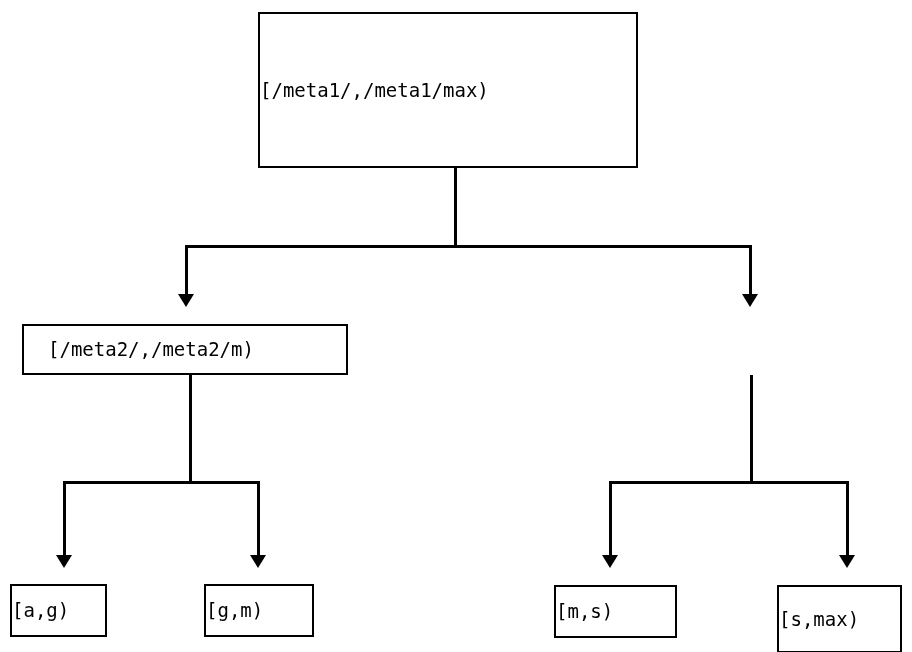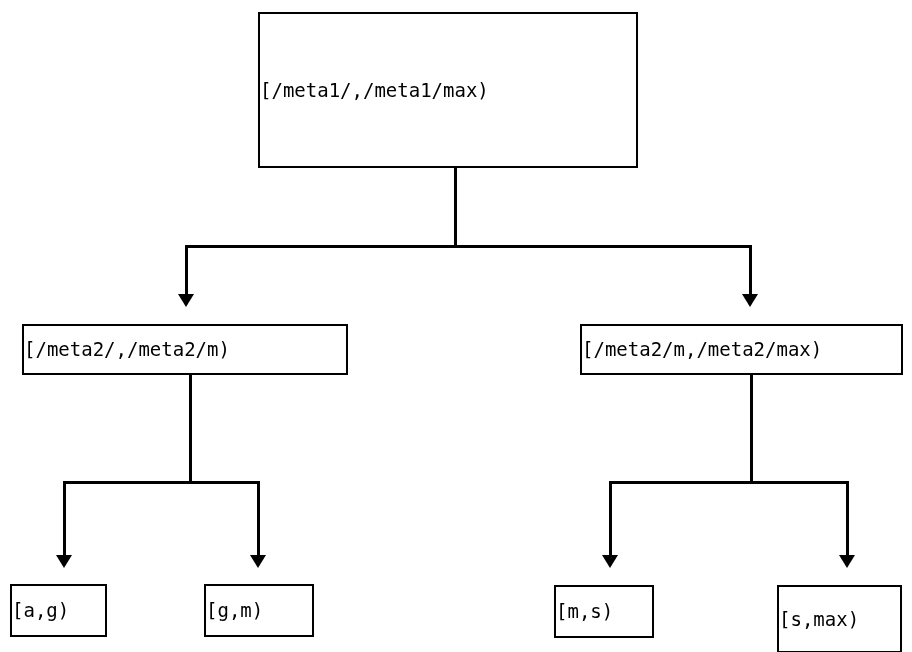--- a/index.html
+++ b/index.html
@@ -42,20 +42,21 @@
     left: 258px;
     top: 12px;
     width: 380px;
     height: 156px;
   }
   #node-mid-left {
     left: 22px;
     top: 324px;
     width: 326px;
     height: 51px;
+    padding-left: 24px;
   }
   #node-mid-right {
     left: 580px;
     top: 324px;
     width: 323px;
     height: 51px;
   }
   #node-leaf-ag {
     left: 10px;
     top: 584px;
@@ -64,21 +65,21 @@
   }
   #node-leaf-gm {
     left: 204px;
     top: 584px;
     width: 110px;
     height: 53px;
   }
   #node-leaf-ms {
     left: 554px;
     top: 585px;
-    width: 100px;
+    width: 123px;
     height: 53px;
   }
   #node-leaf-smax {
     left: 777px;
     top: 585px;
     width: 125px;
     height: 68px;
   }
   
   .conn-v {
@@ -148,23 +149,20 @@
   <div class="arrow-head" id="arrow-leaf-smax"></div>
 
   <div class="node-box" id="node-root">
     <span class="node-label">[/meta1/,/meta1/max)</span>
   </div>
 
   <div class="node-box" id="node-mid-left">
     <span class="node-label">[/meta2/,/meta2/m)</span>
   </div>
 
-  <div class="node-box" id="node-mid-right">
-    <span class="node-label">[/meta2/m,/meta2/max)</span>
-  </div>
 
   <div class="node-box" id="node-leaf-ag">
     <span class="node-label">[a,g)</span>
   </div>
 
   <div class="node-box" id="node-leaf-gm">
     <span class="node-label">[g,m)</span>
   </div>
 
   <div class="node-box" id="node-leaf-ms">

